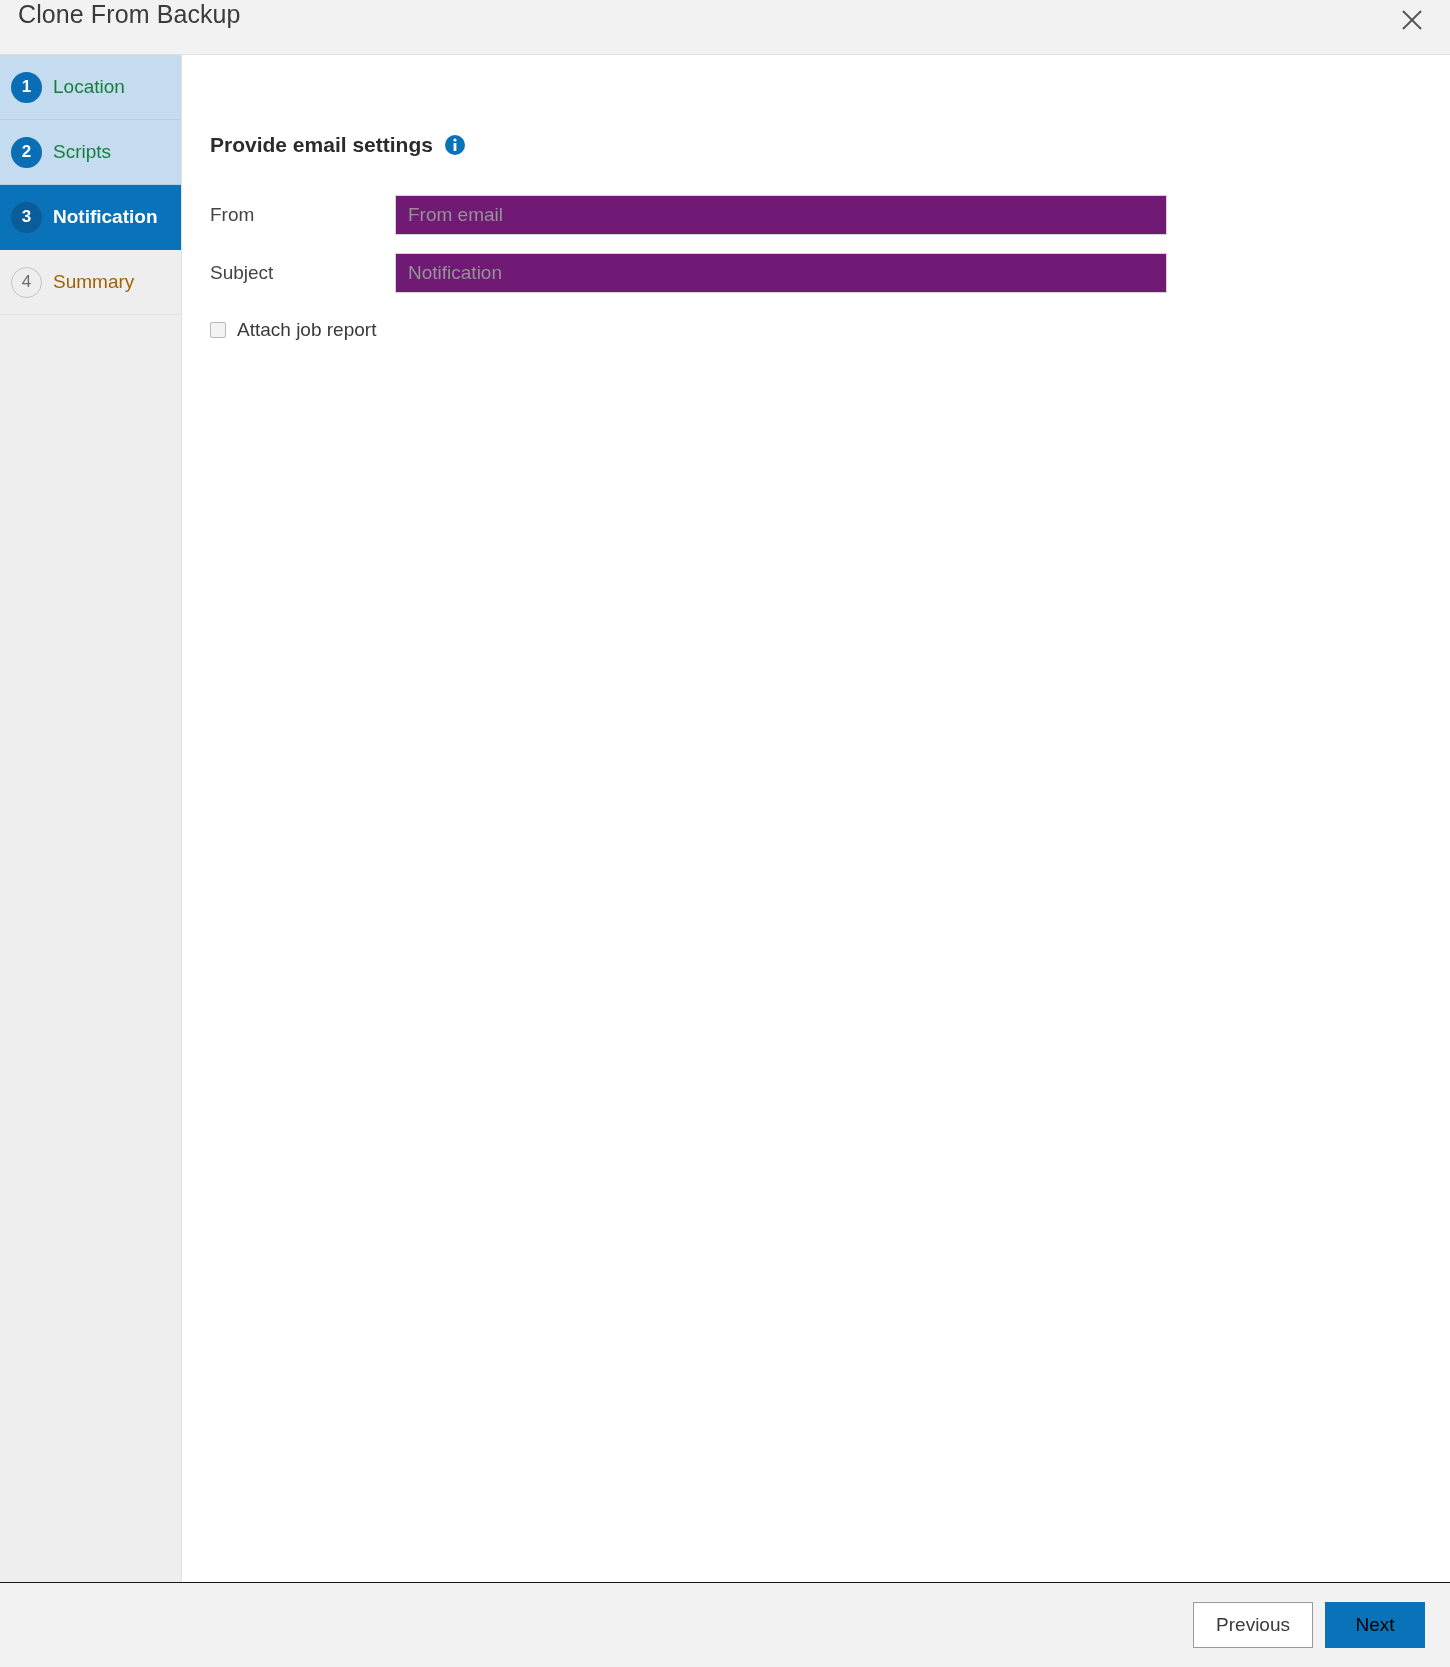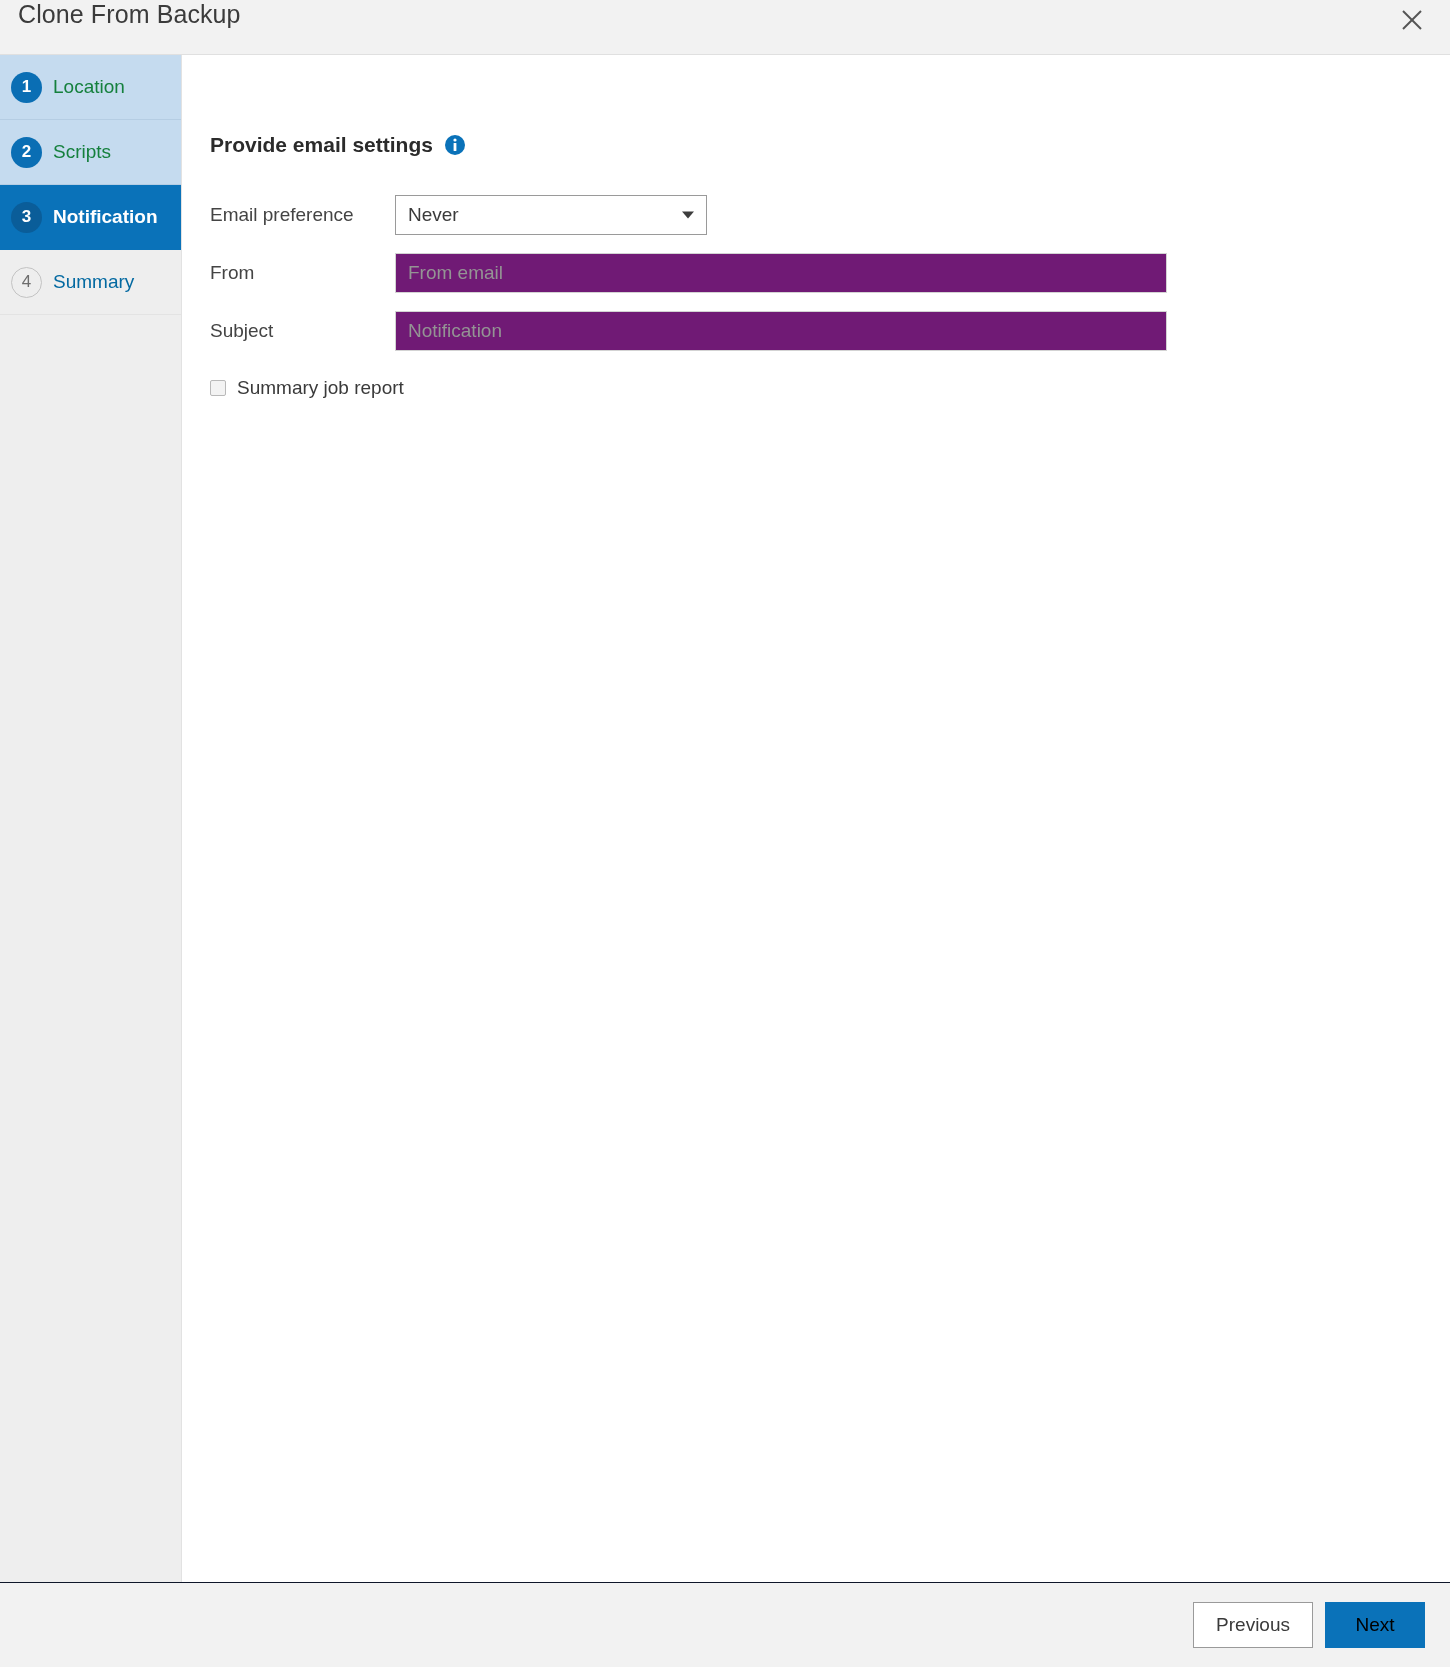--- a/index.html
+++ b/index.html
@@ -123,21 +123,21 @@
   .step.todo {
     background: #eeeeee;
   }
   .step.todo .step-badge {
     background: transparent;
     border: 1px solid #c3c3c3;
     color: #6d6d6d;
     font-weight: 400;
   }
   .step.todo .step-label {
-    color: #0369a1;
+    color: #a16207;
   }
 
   
   .content {
     flex: 1 1 auto;
     background: #ffffff;
     padding: 78px 0 0 28px;
     box-sizing: border-box;
     position: relative;
   }
@@ -323,42 +323,35 @@
         <div class="section-title">Provide email settings</div>
         <span class="info-icon">
           <svg width="20" height="20" viewBox="0 0 20 20" aria-hidden="true">
             <circle cx="10" cy="10" r="10" fill="#0a72b9"></circle>
             <circle cx="10" cy="5" r="1.6" fill="#ffffff"></circle>
             <rect x="8.6" y="8" width="2.8" height="8" rx="0.6" fill="#ffffff"></rect>
           </svg>
         </span>
       </div>
 
-      <div class="form-row">
-        <div class="form-label">Email preference</div>
-        <div class="select-wrap">
-          <div class="select-box">Never</div>
-          <span class="select-caret"></span>
-        </div>
-      </div>
 
       <div class="form-row">
         <div class="form-label">From</div>
         <input class="text-input" type="text" disabled="" placeholder="From email" style="">
       </div>
 
 
       <div class="form-row">
         <div class="form-label">Subject</div>
         <input class="text-input" type="text" disabled="" placeholder="Notification" style="">
       </div>
 
       <div class="checkbox-row">
         <span class="cb"></span>
-        <span class="cb-label">Summary job report</span>
+        <span class="cb-label">Attach job report</span>
       </div>
 
     </div>
   </div>
 
   <div class="footer">
     <button class="btn btn-secondary">Previous</button>
     <button class="btn btn-primary">Next</button>
   </div>
 

